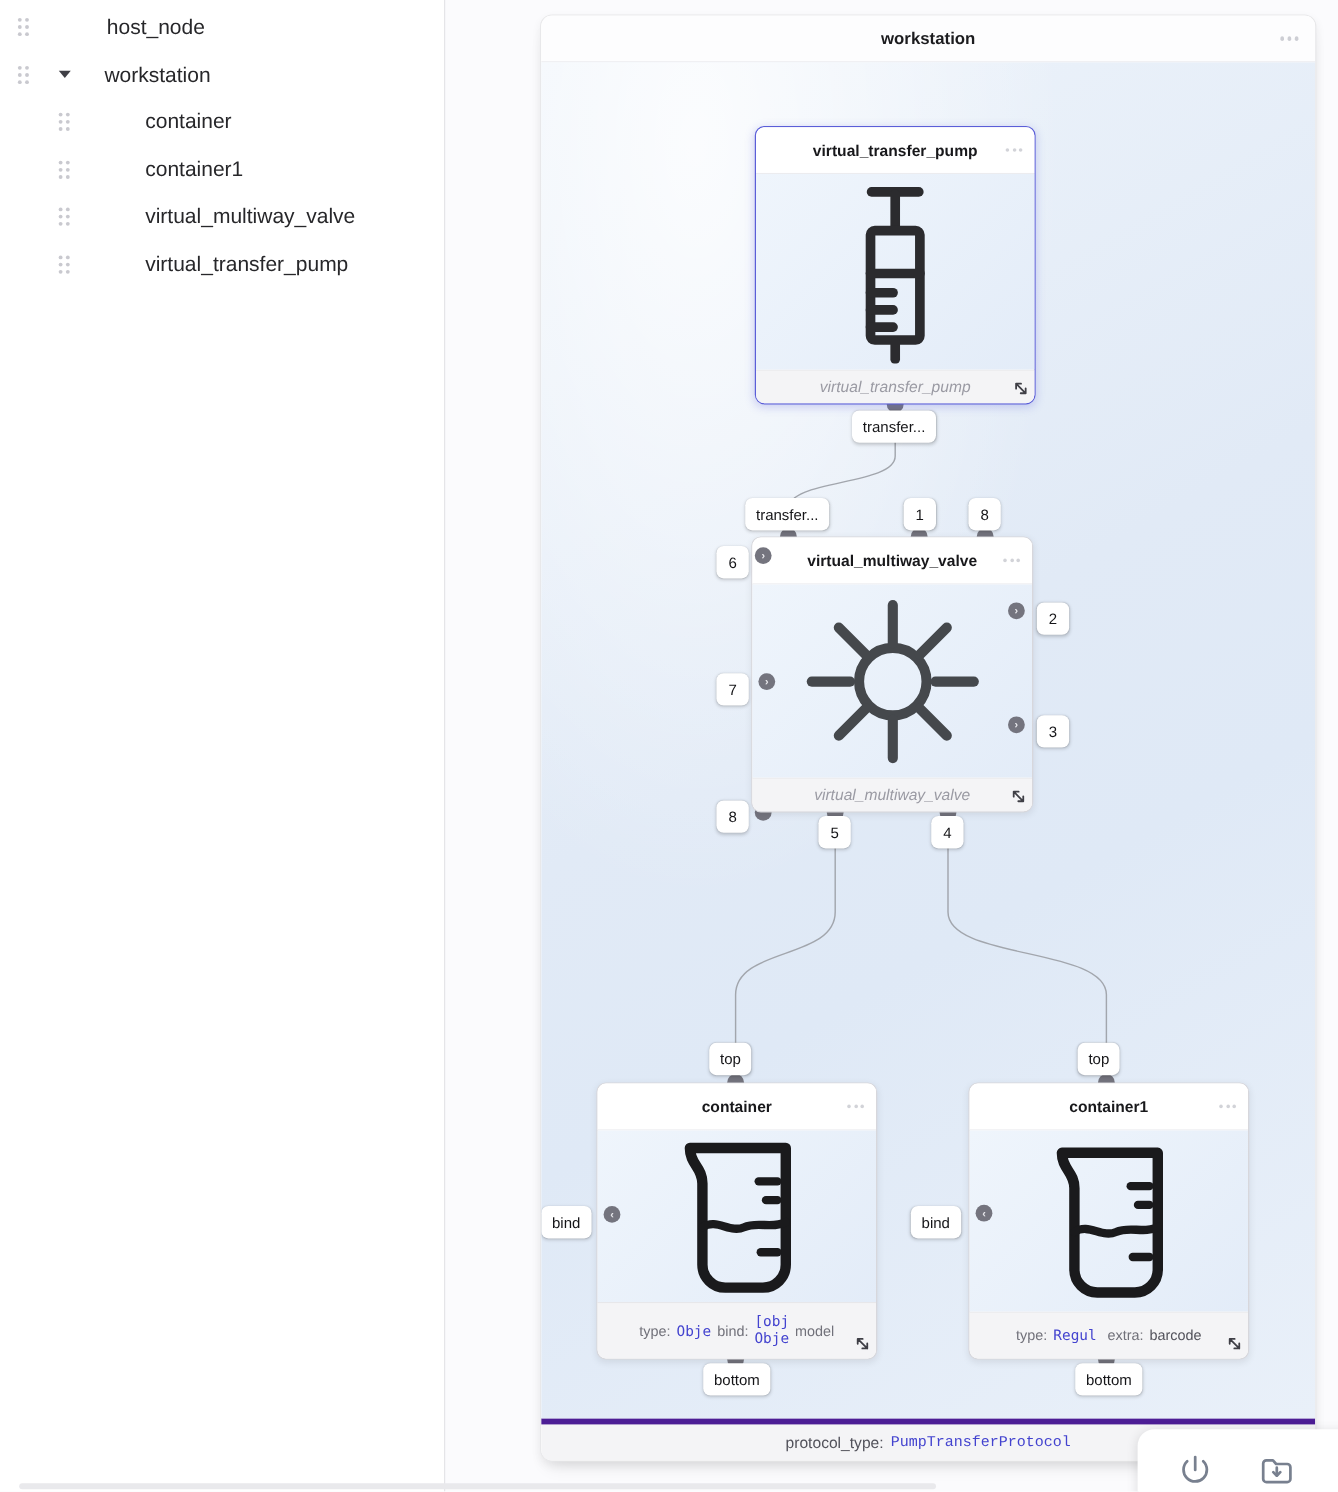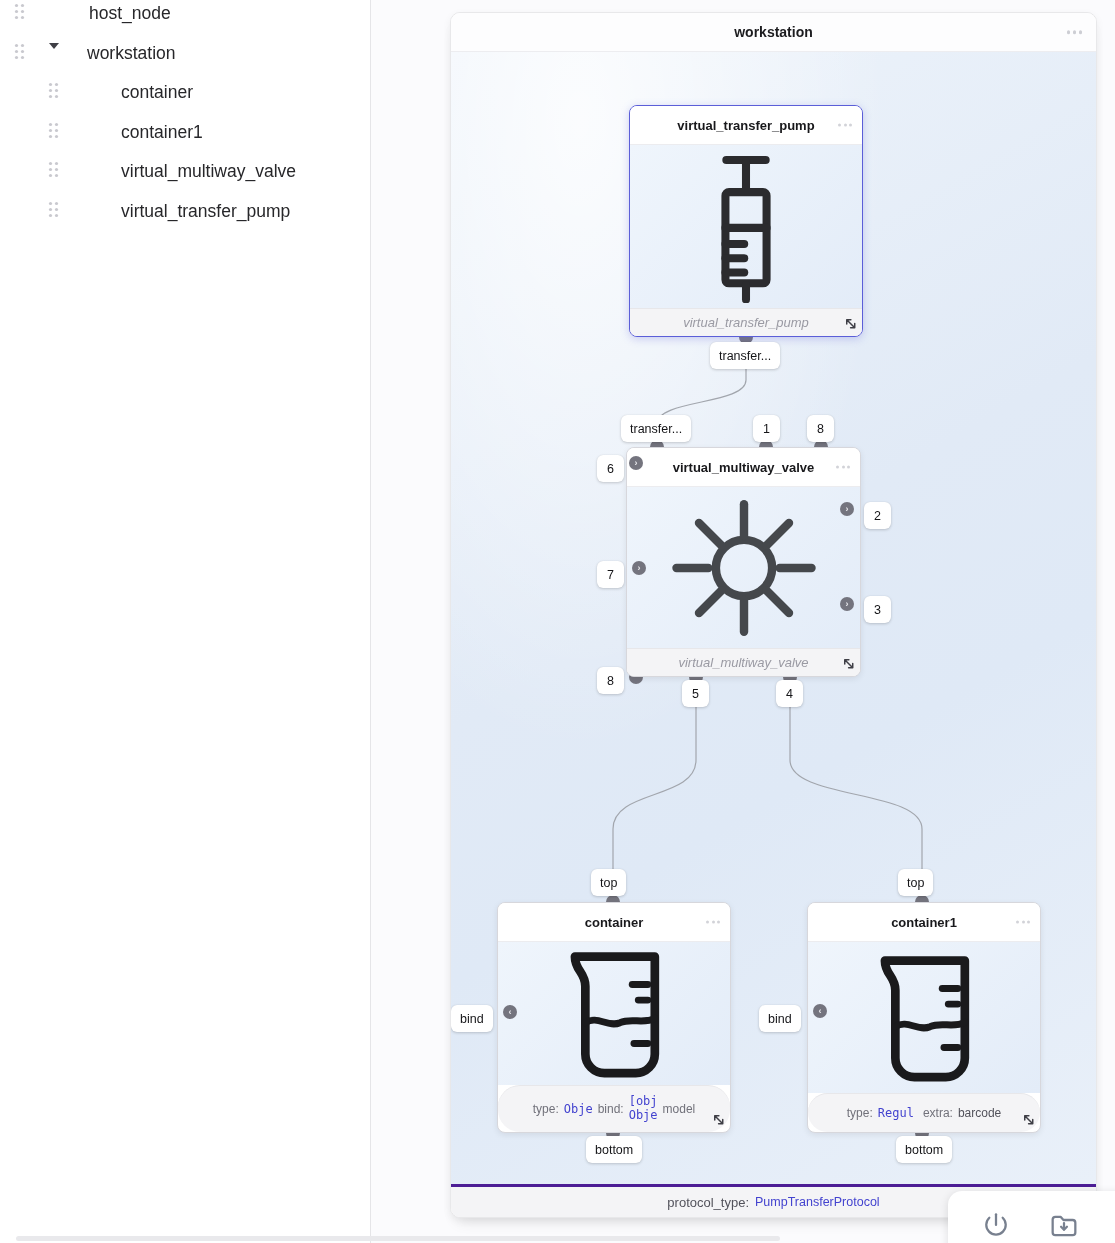--- a/index.html
+++ b/index.html
@@ -8,21 +8,21 @@
     background:#fbfbfd;
     font-family:"Liberation Sans", sans-serif;
     -webkit-font-smoothing:antialiased;
   }
   
   .sidebar{
     position:absolute;left:0;top:0;width:371px;height:1243px;
     background:#ffffff;border-right:1px solid #e5e5e8;box-sizing:border-box;
     padding-top:3px;
   }
-  .tree-row{display:flex;height:39.5px;cursor:pointer;}
+  .tree-row{display:flex;align-items:center;height:39.5px;cursor:pointer;}
   .grip{margin-left:14px;display:flex;flex:none;}
   .tree-row.child .grip{margin-left:48px;}
   .caret{
     width:0;height:0;margin-left:24px;flex:none;
     border-left:5.5px solid transparent;border-right:5.5px solid transparent;
     border-top:6.5px solid #3f3f46;
   }
   .tree-label{color:#27272a;font-size:17.5px;margin-left:64px;white-space:nowrap;}
   .tree-row.haschild .tree-label{margin-left:28px;}
   .tree-row.child .tree-label{margin-left:62px;}
@@ -42,25 +42,25 @@
   .card-title{font-weight:bold;font-size:14px;color:#1c1c1f;}
   .menu-dots{position:absolute;right:14px;top:50%;transform:translateY(-50%);display:flex;gap:2.5px;cursor:pointer;}
   .menu-dots i{width:3.5px;height:3.5px;border-radius:50%;background:#cdced4;}
   .canvas{
     position:relative;flex:1;overflow:hidden;
     background:
       radial-gradient(ellipse at 20% 6%, rgba(255,255,255,.8), rgba(255,255,255,0) 42%),
       linear-gradient(150deg,#eef4fb 0%,#e1eaf6 45%,#dfe9f6 62%,#e9f0f9 100%);
   }
   .protobar{
-    height:30px;flex:none;background:#f4f4f6;border-top:3px solid #4c1d95;
+    height:30px;flex:none;background:#f4f4f6;border-top:5px solid #4c1d95;
     display:flex;align-items:center;justify-content:center;gap:6px;
   }
   .protobar .plabel{font-size:13px;color:#52525b;}
-  .protobar .pvalue{font-size:12.5px;color:#4343cf;font-family:Liberation Sans, sans-serif;}
+  .protobar .pvalue{font-size:12.5px;color:#4343cf;font-family:Liberation Mono, monospace;}
 
   
   .edges{position:absolute;left:0;top:0;z-index:1;}
   .edges path{fill:none;stroke:#a2a6ad;stroke-width:1.2;}
 
   
   .node{
     position:absolute;z-index:3;background:#fff;border:1px solid #d7d7dc;border-radius:8px;
     box-sizing:border-box;display:flex;flex-direction:column;
     box-shadow:0 2px 6px rgba(0,0,0,.08);cursor:grab;
@@ -78,21 +78,21 @@
     flex:1;display:flex;align-items:center;justify-content:center;
     background:linear-gradient(135deg,#eff5fc 0%,#e3ecf8 100%);
   }
   .node-footer{
     position:relative;flex:none;background:#f4f4f6;border-top:1px solid #e7e7ea;
     border-radius:0 0 7px 7px;display:flex;align-items:center;justify-content:center;
   }
   .node-footer.simple{height:27px;}
   .footer-name{font-style:italic;font-size:13px;color:#9a9aa3;}
   .resize{position:absolute;right:4px;bottom:5px;cursor:nwse-resize;display:flex;}
-  .node-footer.kv{gap:5px;padding:0 12px;border-radius:22px;}
+  .node-footer.kv{gap:5px;padding:0 12px;}
   .kv-label{font-size:12px;color:#71717a;white-space:nowrap;}
   .kv-value{font-size:12px;color:#4343cf;font-family:"DejaVu Sans Mono",monospace;white-space:nowrap;}
   .kv-plain{font-size:12px;color:#52525b;white-space:nowrap;}
   .pre{white-space:pre-line;text-align:center;line-height:1.15;}
   .clip{overflow:hidden;max-width:40px;}
 
   
   .handle{
     position:absolute;width:14px;height:14px;border-radius:50%;background:#74747e;
     transform:translate(-50%,-50%);cursor:crosshair;

